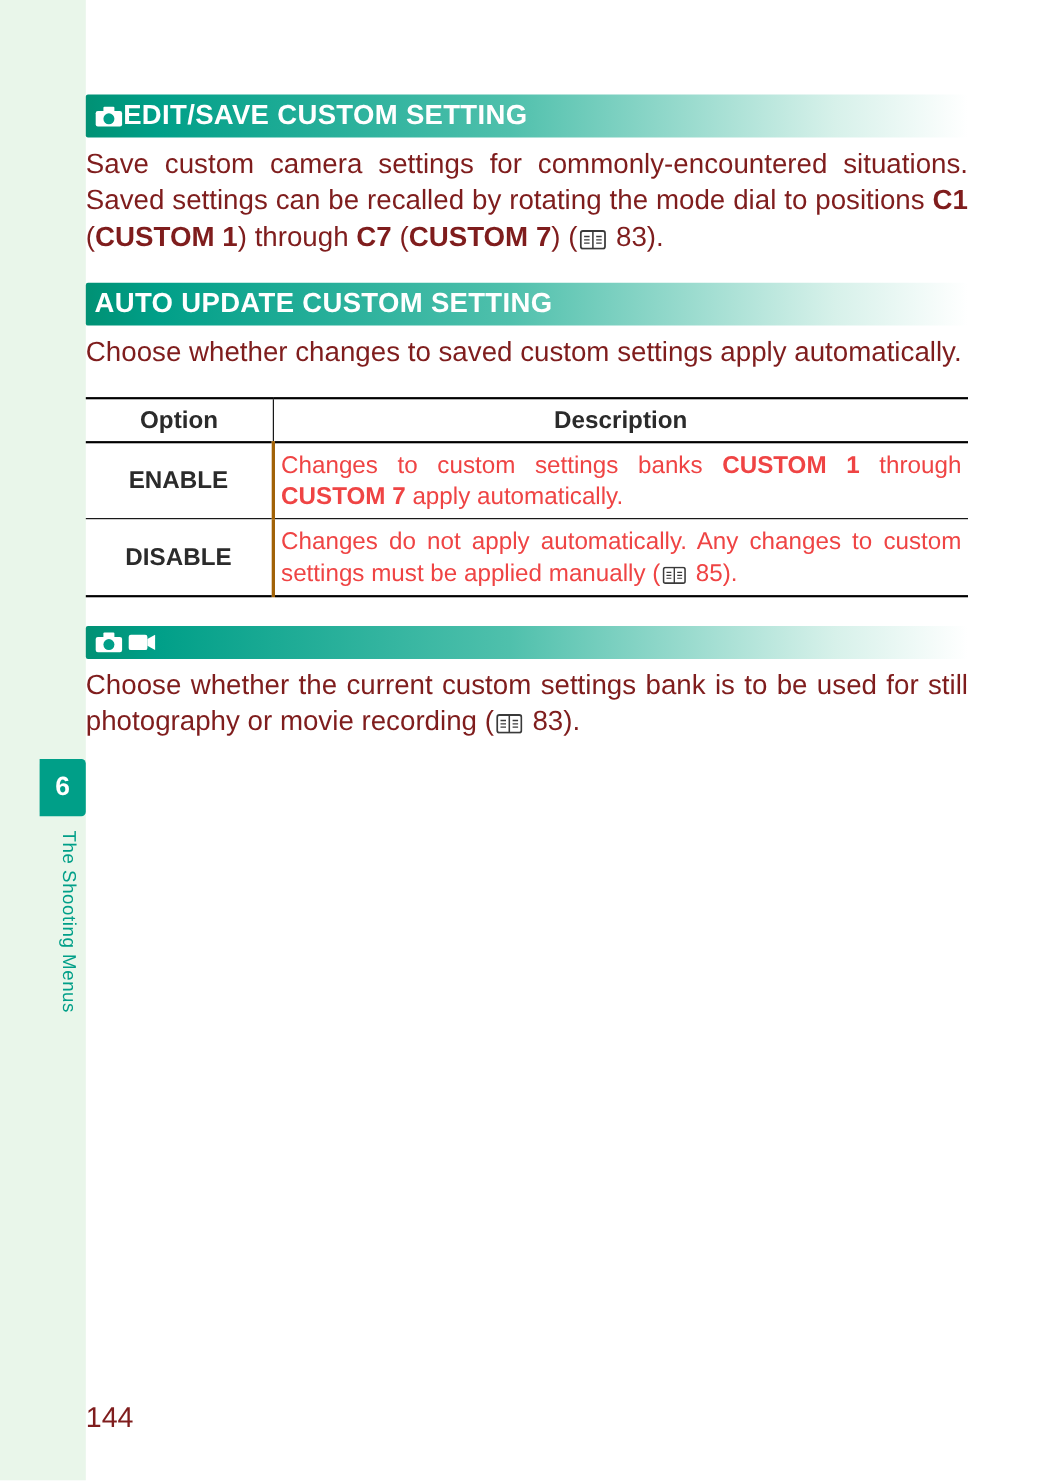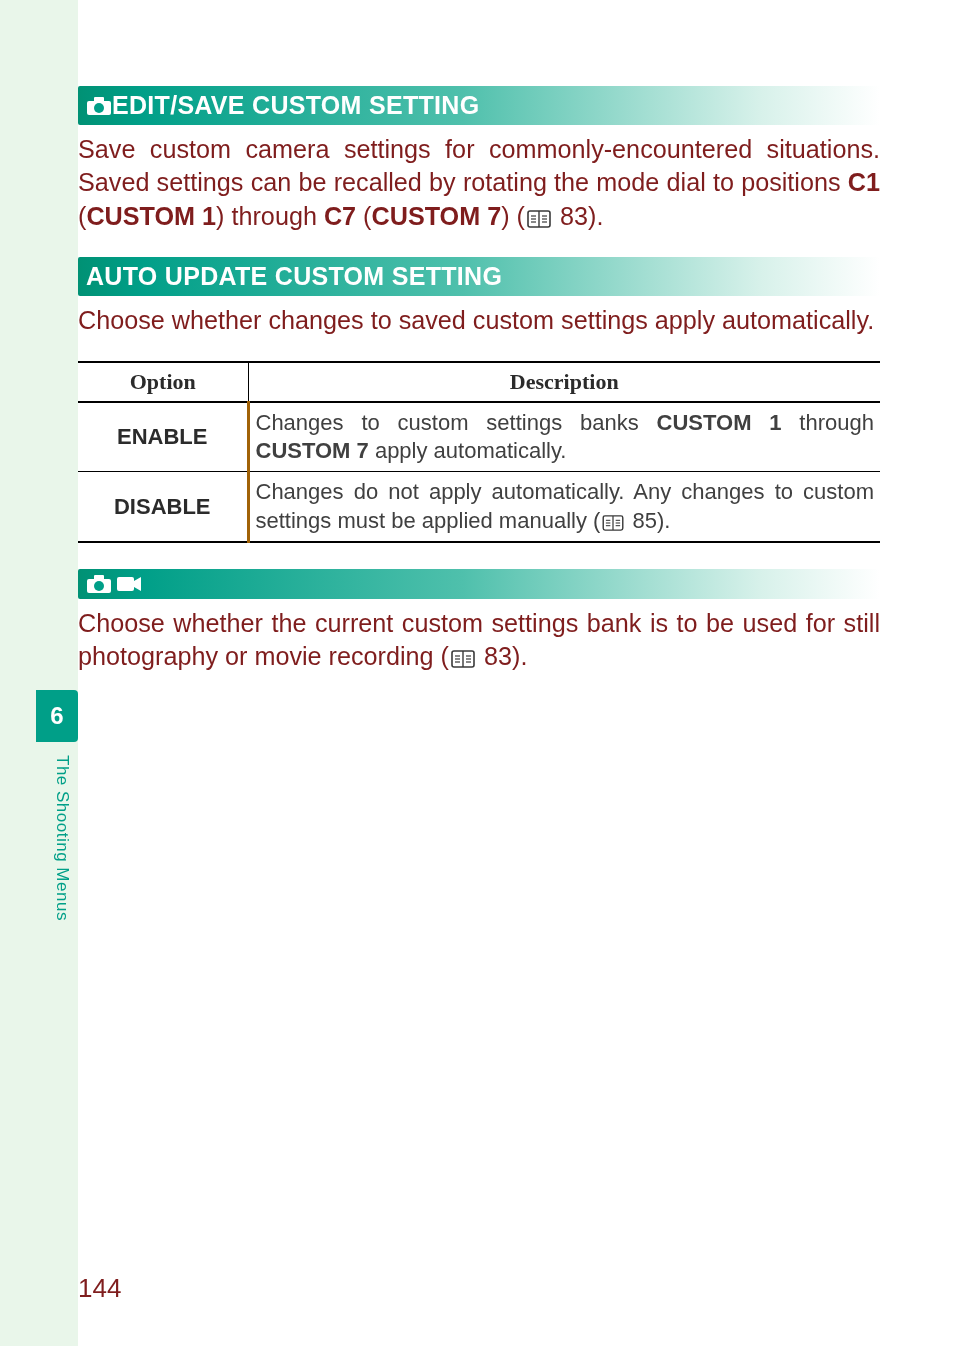--- a/index.html
+++ b/index.html
@@ -91,21 +91,21 @@
   }
 
   
   table.opt {
     width: 100%;
     border-collapse: collapse;
     font-size: 22px;
     margin-bottom: 26px;
   }
   table.opt th {
-    font-family: Liberation Serif, serif;
+    font-family: Liberation Sans, sans-serif;
     font-weight: 700;
     font-size: 22px;
     text-align: center;
     border-top: 2px solid #000;
     border-bottom: 2px solid #000;
     padding: 6px 4px;
   }
   table.opt th.col-option {
     width: 170px;
     border-right: 1px solid #000;
@@ -118,21 +118,21 @@
   table.opt td.option-cell {
     width: 170px;
     text-align: center;
     font-weight: 700;
     font-size: 22px;
     border-right: 3px solid #a16207;
     font-family: "Segoe UI Semibold", Arial, sans-serif;
   }
   table.opt td.desc-cell {
     font-size: 22px;
-    color: #404040;
+    color: #ef4444;
     text-align: justify;
     line-height: 1.28;
   }
   table.opt tr:last-child td { border-bottom: 2px solid #000; }
 
   .page-number {
     position: absolute;
     left: 78px;
     bottom: 42px;
     font-size: 26px;

